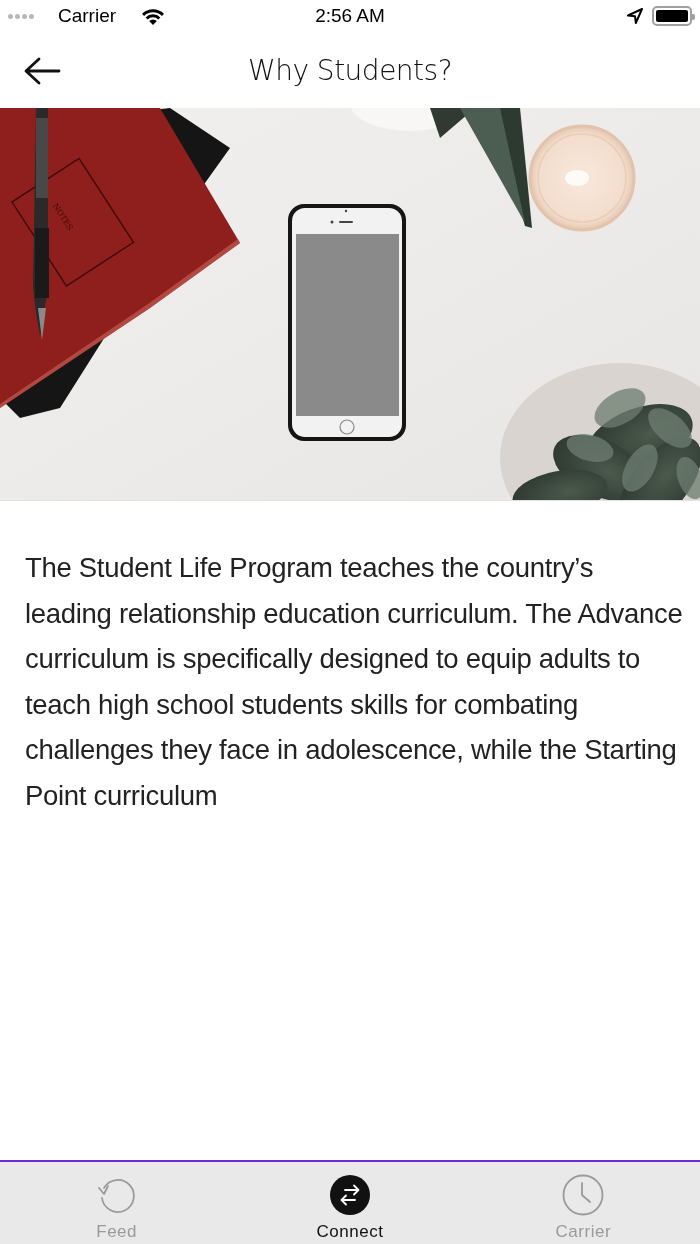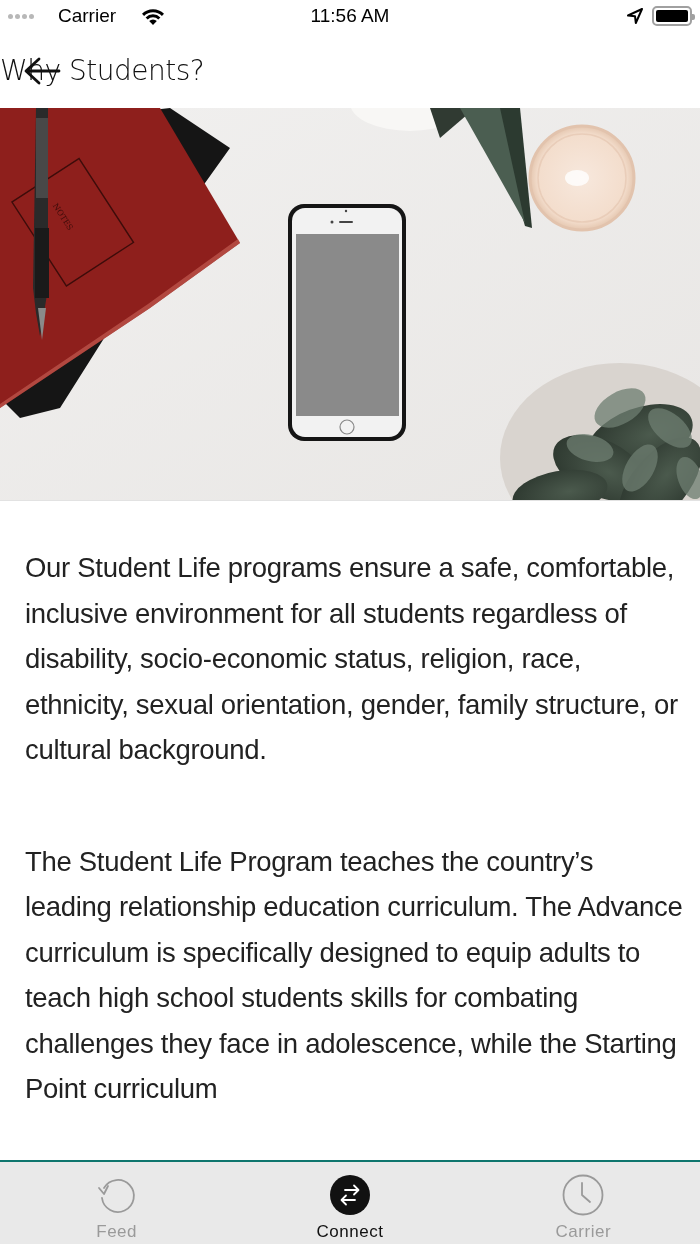--- a/index.html
+++ b/index.html
@@ -14,31 +14,31 @@
   .carrier { font-size: 19px; }
   .status-time { position: absolute; left: 0; right: 0; top: 5px; text-align: center; font-size: 19px; }
   .status-right { position: absolute; right: 8px; top: 6px; display: flex; align-items: center; gap: 8px; }
   .battery { width: 40px; height: 20px; border: 2px solid #a0a0a0; border-radius: 5px; padding: 2px; position: relative; }
   .battery .fill { width: 100%; height: 100%; background: #000; border-radius: 2px; }
   .battery::after { content: ""; position: absolute; right: -5px; top: 6px; width: 3px; height: 6px; background: #a0a0a0; border-radius: 0 2px 2px 0; }
 
   
   .nav-bar { position: absolute; top: 34px; left: 0; width: 700px; height: 74px; }
   .back-button { position: absolute; left: 22px; top: 20px; width: 40px; height: 34px; display: flex; align-items: center; justify-content: center; cursor: pointer; }
-  .nav-title { position: absolute; left: 0; right: 0; top: 20px; text-align: left; font-size: 28px; color: #111; font-family: "DejaVu Sans", sans-serif; font-weight: 300; letter-spacing: -0.5px; }
+  .nav-title { position: absolute; left: 0; right: 0; top: 20px; text-align: center; font-size: 28px; color: #111; font-family: "DejaVu Sans", sans-serif; font-weight: 300; letter-spacing: -0.5px; }
 
   
   .hero { position: absolute; top: 108px; left: 0; width: 700px; height: 393px; background: linear-gradient(180deg, #efeeec 0%, #ebe9e7 100%); overflow: hidden; border-bottom: 1px solid #e2e2e2; }
 
   
   .article { position: absolute; top: 545px; left: 25px; width: 660px; font-size: 27.5px; line-height: 45.5px; color: #222; font-family: "Liberation Sans", sans-serif; letter-spacing: -0.3px; }
   .article p { margin-bottom: 66px; }
 
   
-  .tab-bar { position: absolute; top: 1160px; left: 0; width: 700px; height: 84px; background: #e9e9e9; border-top: 2px solid #0f766e; display: flex; }
+  .tab-bar { position: absolute; top: 1160px; left: 0; width: 700px; height: 84px; background: #e9e9e9; border-top: 2px solid #6d28d9; display: flex; }
   .tab { flex: 1; display: flex; flex-direction: column; align-items: center; padding-top: 12px; cursor: pointer; }
   .tab-icon { width: 42px; height: 42px; display: flex; align-items: center; justify-content: center; }
   .tab-label { margin-top: 6px; font-size: 17px; color: #9a9a9a; font-family: "Liberation Sans", sans-serif; letter-spacing: 0.5px; }
   .tab.active .tab-label { color: #111; text-align: center; }
 </style>
 </head>
 <body>
 
 <div class="status-bar">
   <div class="status-left">
@@ -48,21 +48,21 @@
         <span></span>
         <span></span>
     </div>
     <span class="carrier">Carrier</span>
     <svg width="26" height="20" viewBox="0 0 26 20">
       <path d="M13 19 L9.2 15 A5.5 5.5 0 0 1 16.8 15 Z" fill="#000"></path>
       <path d="M5.6 11.4 A10.5 10.5 0 0 1 20.4 11.4 L18.3 13.5 A7.5 7.5 0 0 0 7.7 13.5 Z" fill="#000"></path>
       <path d="M2 7.8 A15.5 15.5 0 0 1 24 7.8 L21.9 9.9 A12.5 12.5 0 0 0 4.1 9.9 Z" fill="#000"></path>
     </svg>
   </div>
-  <div class="status-time">11:56 AM</div>
+  <div class="status-time">2:56 AM</div>
   <div class="status-right">
     <svg width="18" height="18" viewBox="0 0 18 18">
       <path d="M16 2 L2 8.5 L9 9.2 L9.8 16 Z" fill="none" stroke="#000" stroke-width="2" stroke-linejoin="round"></path>
     </svg>
     <div class="battery">
         <div class="fill"></div>
       </div>
   </div>
 </div>
 
@@ -141,21 +141,20 @@
       <ellipse cx="620" cy="300" rx="28" ry="16" transform="rotate(-30 620 300)"></ellipse>
       <ellipse cx="670" cy="320" rx="26" ry="14" transform="rotate(40 670 320)"></ellipse>
       <ellipse cx="590" cy="340" rx="24" ry="13" transform="rotate(15 590 340)"></ellipse>
       <ellipse cx="640" cy="360" rx="26" ry="14" transform="rotate(-60 640 360)"></ellipse>
       <ellipse cx="690" cy="370" rx="22" ry="12" transform="rotate(70 690 370)"></ellipse>
     </g>
   </svg>
 </div>
 
 <div class="article">
-  <p>Our Student Life programs ensure a safe, comfortable, inclusive environment for all students regardless of disability, socio-economic status, religion, race, ethnicity, sexual orientation, gender, family structure, or cultural background.</p>
   <p>The Student Life Program teaches the country’s leading relationship education curriculum. The Advance curriculum is specifically designed to equip adults to teach high school students skills for combating challenges they face in adolescence, while the Starting Point curriculum</p>
 </div>
 
 <div class="tab-bar">
   <div class="tab">
     <div class="tab-icon">
       <svg width="42" height="42" viewBox="0 0 42 42">
         <path d="M8 14 A16 16 0 1 1 6 24" fill="none" stroke="#9a9a9a" stroke-width="1.8" stroke-linecap="round"></path>
         <path d="M3 14 L8 20 L12 12" fill="none" stroke="#9a9a9a" stroke-width="1.8" stroke-linecap="round" stroke-linejoin="round"></path>
       </svg>

